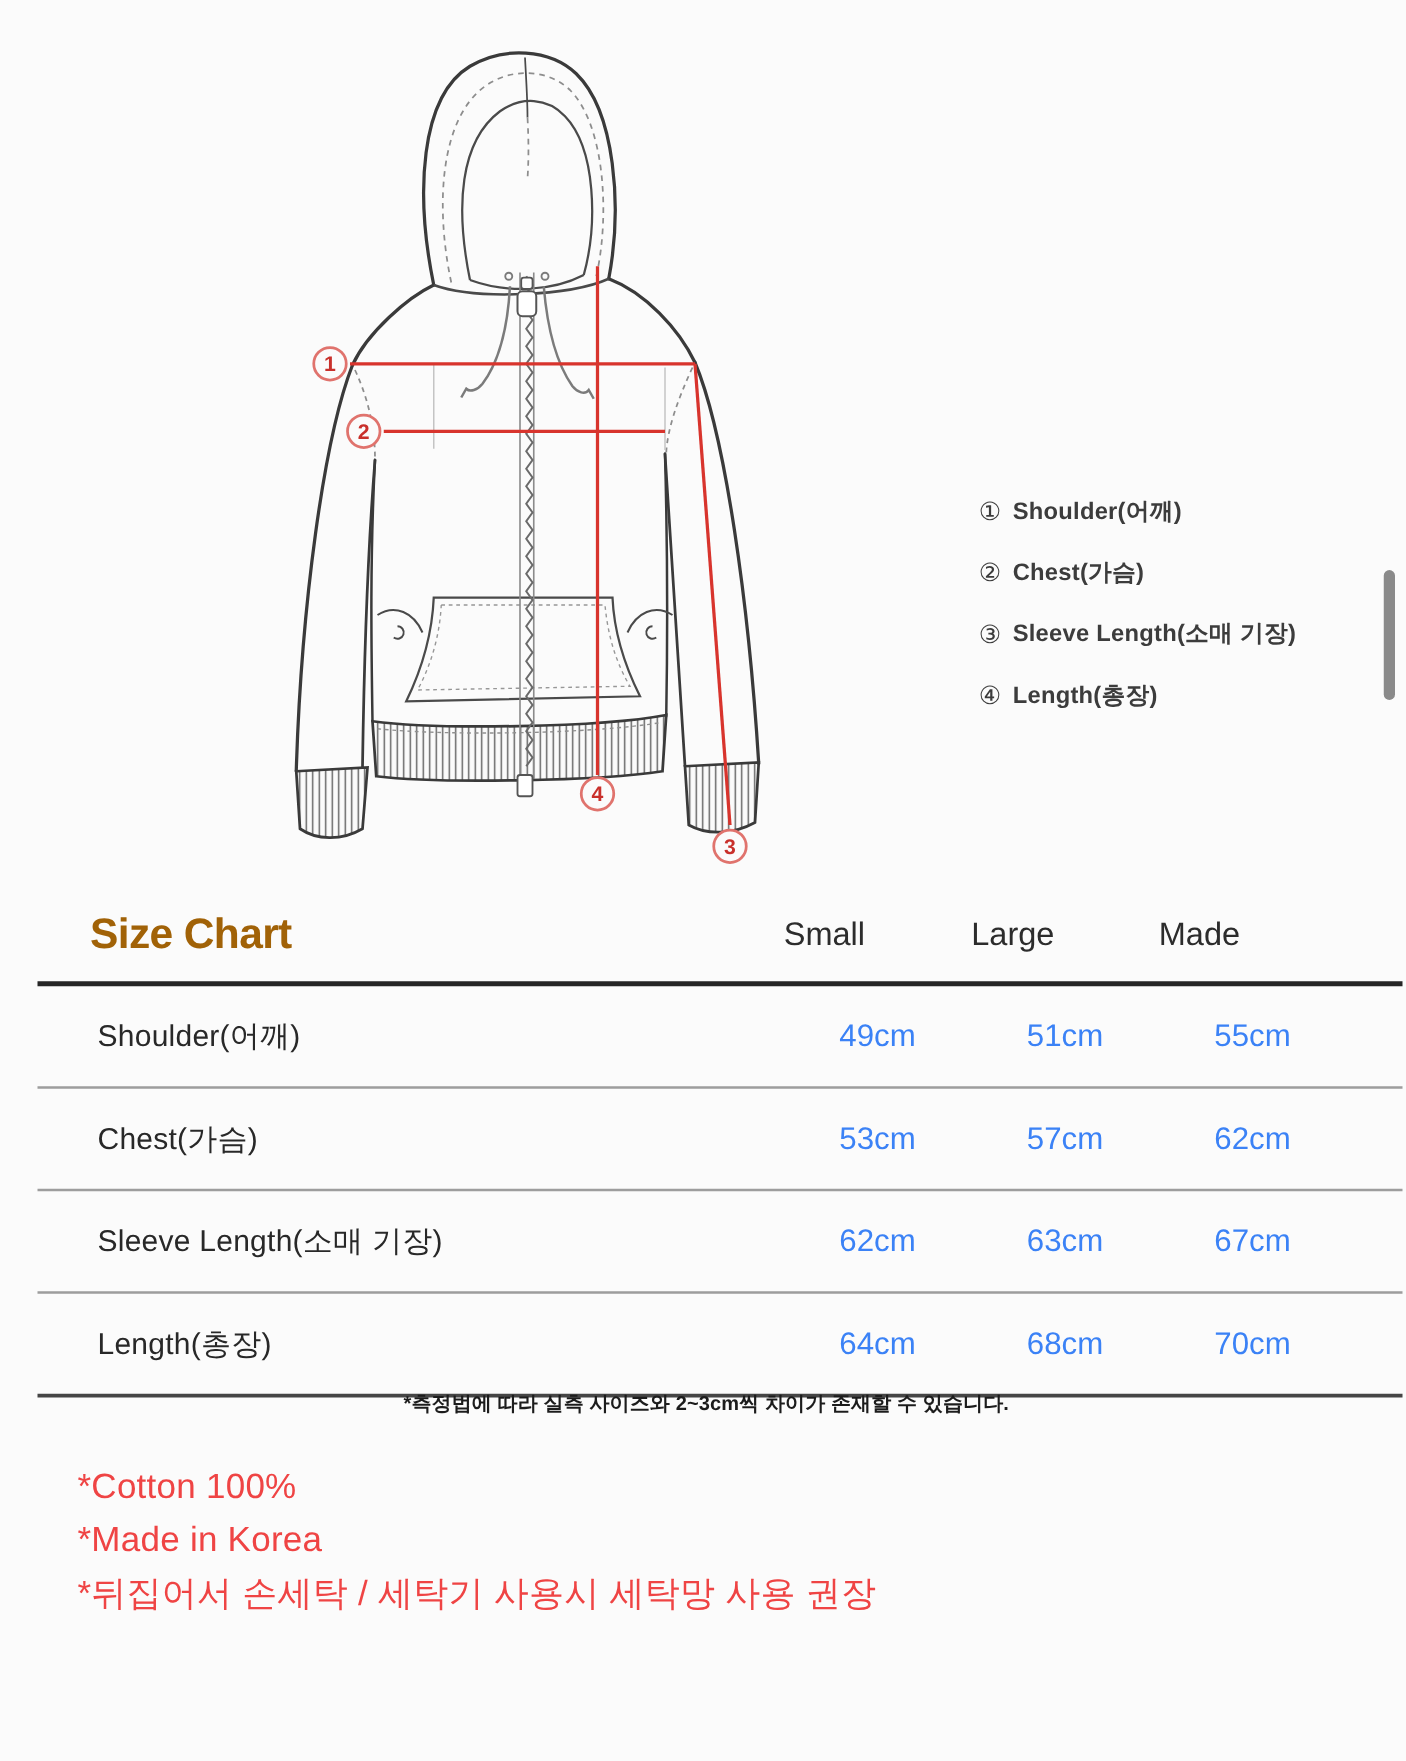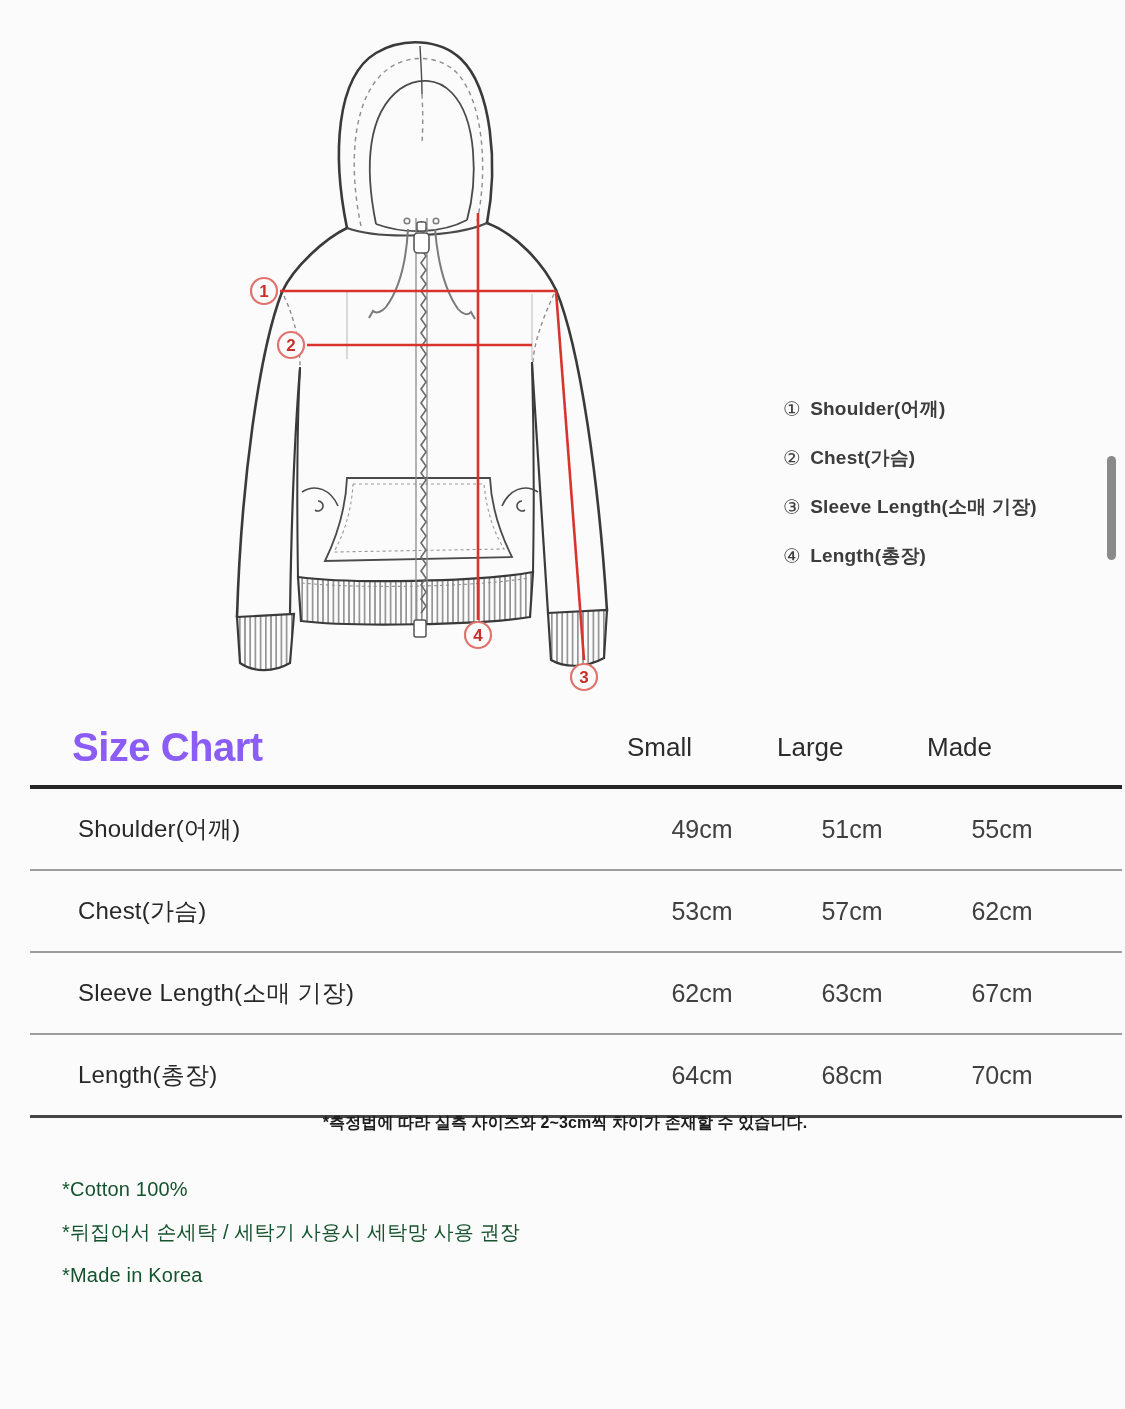--- a/index.html
+++ b/index.html
@@ -24,34 +24,34 @@
 
   
   .scroll-thumb{position:absolute;left:1107px;top:456px;width:9px;height:104px;
     background:#8a8a8a;border-radius:5px;}
 
   
   .size-table{position:absolute;left:30px;top:710px;width:1092px;}
   .sc-grid{display:grid;grid-template-columns:1fr 150px 150px 150px;
     padding-right:45px;align-items:center;}
   .sc-header{height:75px;border-bottom:4px solid #262626;}
-  .sc-title{font-size:40px;font-weight:800;color:#8b5cf6;padding-left:42px;
+  .sc-title{font-size:34px;font-weight:800;color:#a16207;padding-left:42px;
     letter-spacing:-.5px;}
   .sc-col{font-size:26px;font-weight:400;color:#2c2c2c;}
   .sc-row{height:80px;border-bottom:2px solid #9d9d9d;}
   .sc-row:last-child{border-bottom:3px solid #454545;}
   .sc-label{font-size:24px;color:#282828;padding-left:48px;letter-spacing:.2px;}
-  .sc-val{font-size:25px;color:#404040;text-align:center;}
+  .sc-val{font-size:25px;color:#3b82f6;text-align:center;}
 
   .footnote{position:absolute;left:30px;top:1113px;width:1092px;
     text-align:center;padding-right:22px;box-sizing:border-box;
     font-size:16px;font-weight:700;color:#1c1c1c;letter-spacing:.1px;}
 
   .notes{position:absolute;left:62px;top:1178px;}
-  .note{font-size:20px;color:#14532d;line-height:22px;margin-bottom:21px;
+  .note{font-size:28px;color:#ef4444;line-height:22px;margin-bottom:21px;
     white-space:pre-wrap;letter-spacing:.2px;}
 </style>
 </head>
 <body>
 
 <div id="page">
 
   <svg class="diagram-svg" viewBox="0 0 500 690">
     <defs>
       <pattern id="rib" width="5.2" height="8" patternUnits="userSpaceOnUse">
@@ -201,17 +201,17 @@
       <div class="sc-val">64cm</div>
       <div class="sc-val">68cm</div>
       <div class="sc-val">70cm</div>
     </div>
   </div>
 
   <div class="footnote">*측정법에 따라 실측 사이즈와 2~3cm씩 차이가 존재할 수 있습니다.</div>
 
   <div class="notes">
     <div class="note">*Cotton 100%</div>
+    <div class="note">*Made in Korea</div>
     <div class="note">*뒤집어서 손세탁 / 세탁기 사용시 세탁망 사용 권장</div>
-    <div class="note">*Made in Korea</div>
   </div>
 
 </div>
 
 </body></html>

